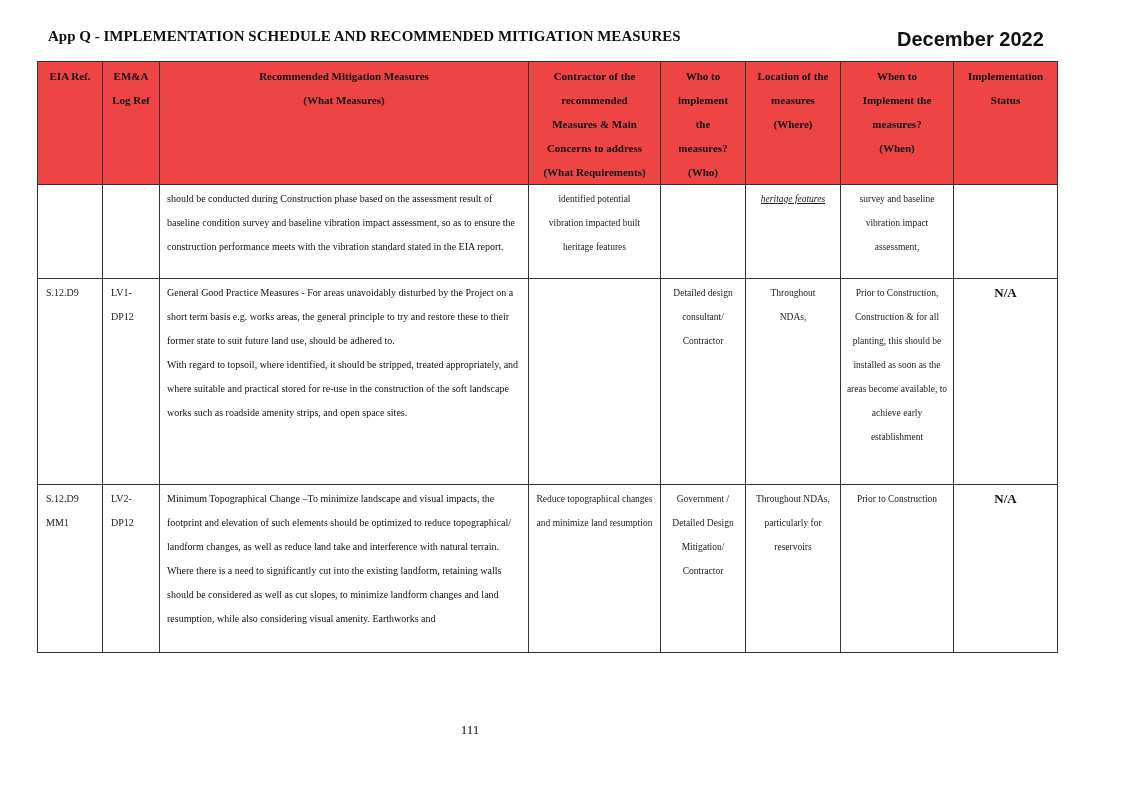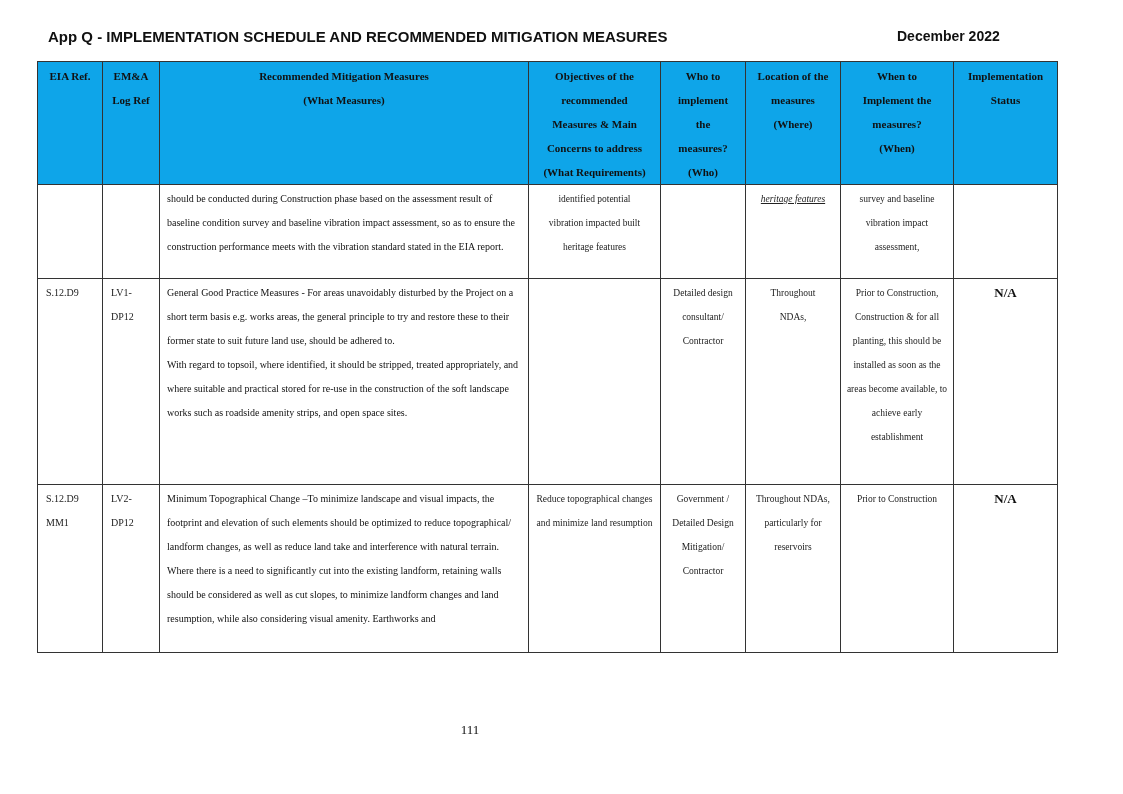--- a/index.html
+++ b/index.html
@@ -1,36 +1,36 @@
 <!DOCTYPE html>
 <html><head>
 <meta charset="utf-8">
 <style>
   html, body { margin: 0; padding: 0; background: #ffffff; }
   body { width: 1123px; height: 794px; position: relative; overflow: hidden; }
   .doc-title {
     position: absolute; left: 48px; top: 28px;
-    font-family: Liberation Sans, sans-serif; font-weight: bold; font-size: 15px; color: #111;
+    font-family: Liberation Serif, serif; font-weight: bold; font-size: 15px; color: #111;
   }
   .doc-date {
     position: absolute; left: 897px; top: 28px;
-    font-family: "Liberation Sans", sans-serif; font-weight: bold; font-size: 14px; color: #111;
+    font-family: "Liberation Sans", sans-serif; font-weight: bold; font-size: 20px; color: #111;
   }
   .page-number {
     position: absolute; left: 0; width: 940px; top: 722px; text-align: center;
     font-family: "Liberation Serif", serif; font-size: 13px; color: #111;
   }
   .grid {
     position: absolute; left: 37px; top: 61px; width: 1020px;
     border-collapse: collapse; table-layout: fixed;
     font-family: "Liberation Serif", serif; color: #111;
   }
   .grid td, .grid th { border: 1.5px solid #333; vertical-align: top; padding: 0; }
   .grid th {
-    background: #0ea5e9; font-weight: bold; font-size: 11px; line-height: 24px;
+    background: #ef4444; font-weight: bold; font-size: 11px; line-height: 24px;
     text-align: center; padding-top: 2px; height: 118px; margin-left: 20px;
   }
   .cell-small { font-size: 9.5px; line-height: 24px; text-align: center; padding-top: 2px !important; color: #222; margin-top: 32px; }
   .cell-left-small { font-size: 10px; line-height: 24px; text-align: left; padding: 2px 0 0 8px !important; color: #222; }
   .cell-body { font-size: 10px; line-height: 24px; padding: 2px 6px 0 7px !important; }
   .cell-status { font-size: 13px; font-weight: bold; text-align: center; line-height: 24px; padding-top: 2px !important; }
   .underline-italic { font-style: italic; text-decoration: underline; }
   .span-row td {
     font-style: italic; font-weight: bold; font-size: 10.5px; height: 21px; line-height: 21px;
     font-family: "Liberation Serif", serif; letter-spacing: -0.2px;
@@ -63,21 +63,21 @@
         </th>
         <th>
           <span class="para">EM&amp;A</span>
           <span class="para">Log Ref</span>
         </th>
         <th>
           <span class="para">Recommended Mitigation Measures</span>
           <span class="para">(What Measures)</span>
         </th>
         <th>
-          <span class="para">Objectives of the</span>
+          <span class="para">Contractor of the</span>
           <span class="para">recommended</span>
           <span class="para">Measures &amp; Main</span>
           <span class="para">Concerns to address</span>
           <span class="para">(What Requirements)</span>
         </th>
         <th>
           <span class="para">Who to</span>
           <span class="para">implement</span>
           <span class="para">the</span>
           <span class="para">measures?</span>

